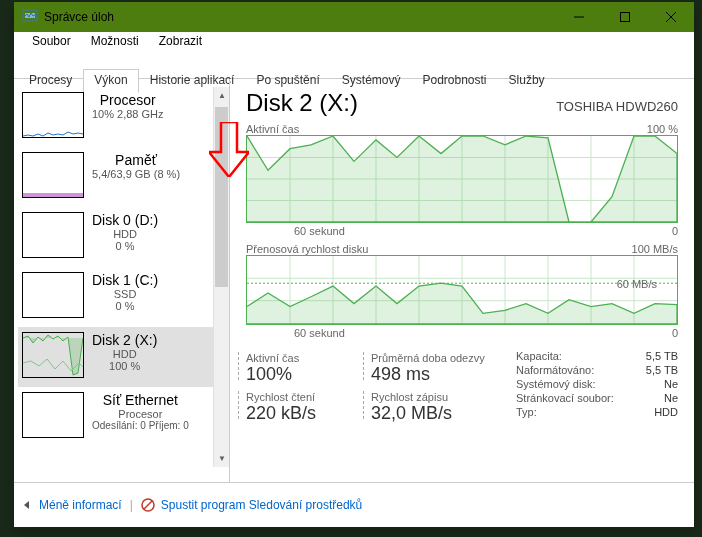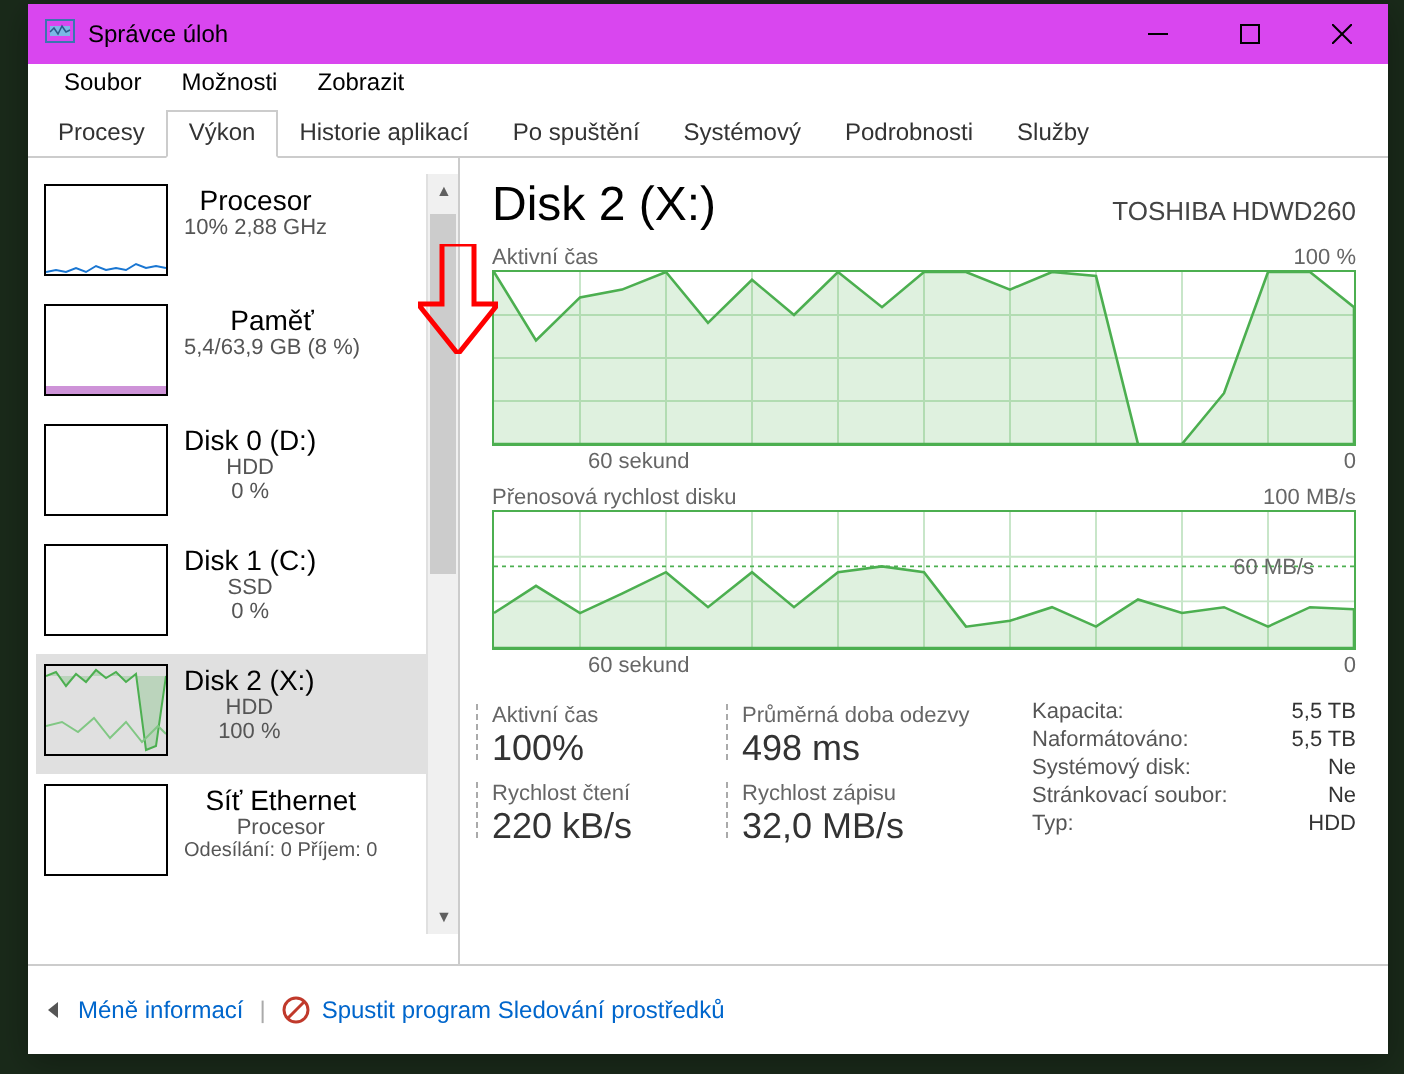--- a/index.html
+++ b/index.html
@@ -18,21 +18,21 @@
     background: #fff;
     box-shadow: 0 4px 16px rgba(0,0,0,.3);
     display: flex;
     flex-direction: column;
   }
   .titlebar {
     height: 30px;
     display: flex;
     align-items: center;
     padding-left: 8px;
-    background: #d946ef;
+    background: #4d7c0f;
   }
   .titlebar .icon {
     width: 16px; height: 16px;
     margin-right: 6px;
   }
   .titlebar .title { font-size: 12px; flex: 1; }
   .window-controls { display: flex; }
   .window-controls div {
     width: 46px; height: 30px;
     display: flex; align-items: center; justify-content: center;
@@ -53,21 +53,21 @@
     display: flex;
     border-bottom: 1px solid #ccc;
     padding-left: 4px;
     font-size: 12px;
     background: #fff;
   }
   .tab {
     padding: 3px 10px 0 10px;
     border: 1px solid transparent;
     position: relative;
-    top: 1px;
+    top: 15px;
     color: #333;
   }
   .tab.active {
     border: 1px solid #ccc;
     border-bottom: 1px solid #fff;
     background: #fff;
   }
 
   .content {
     flex: 1;

